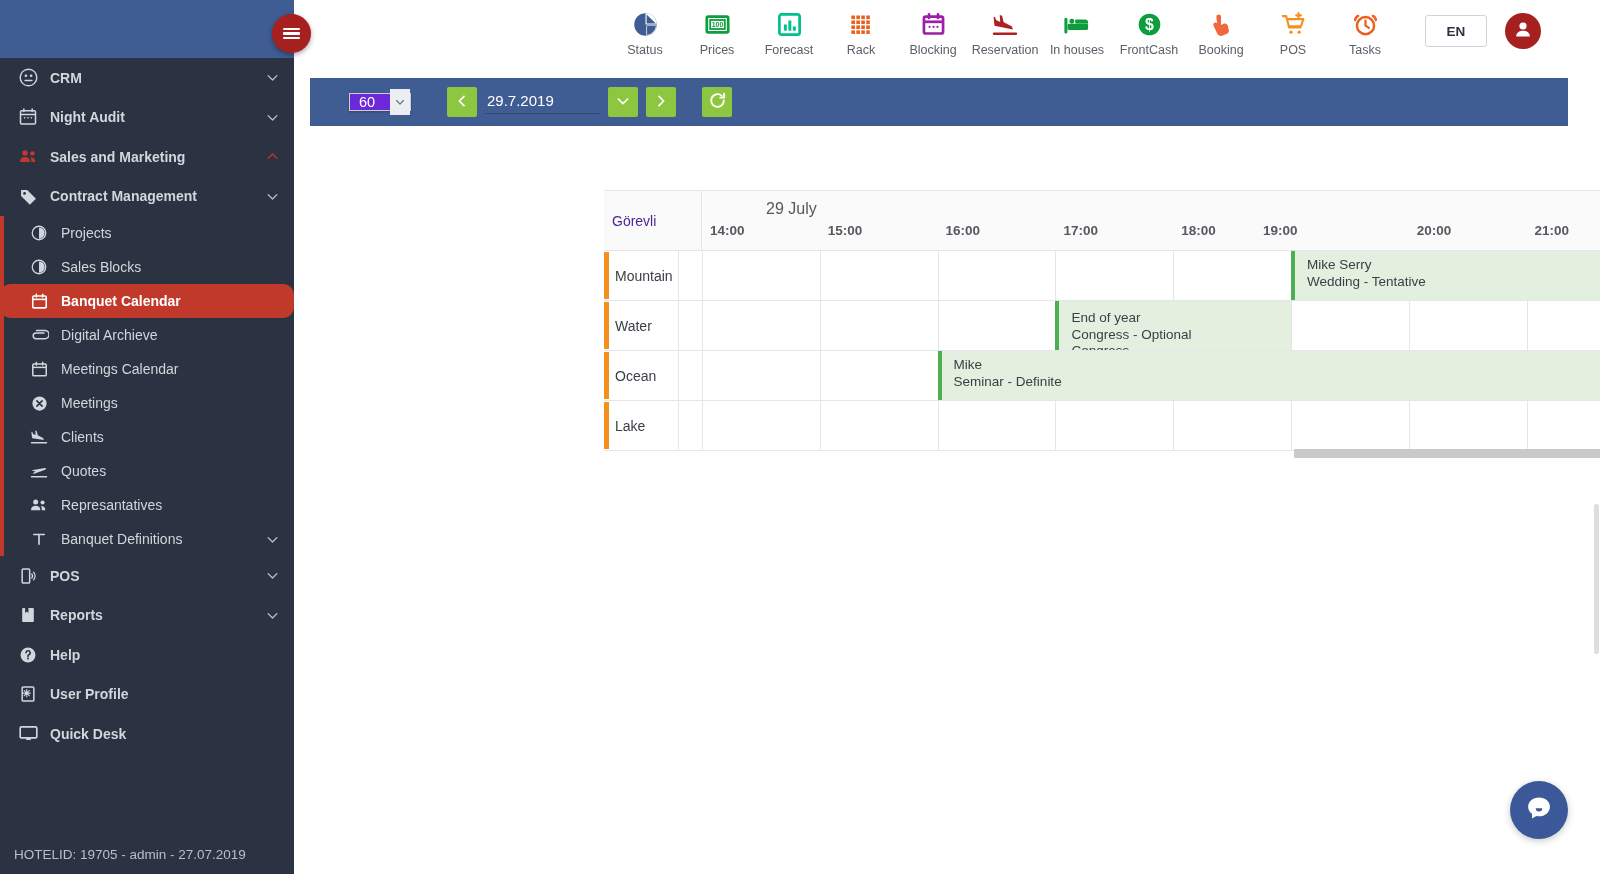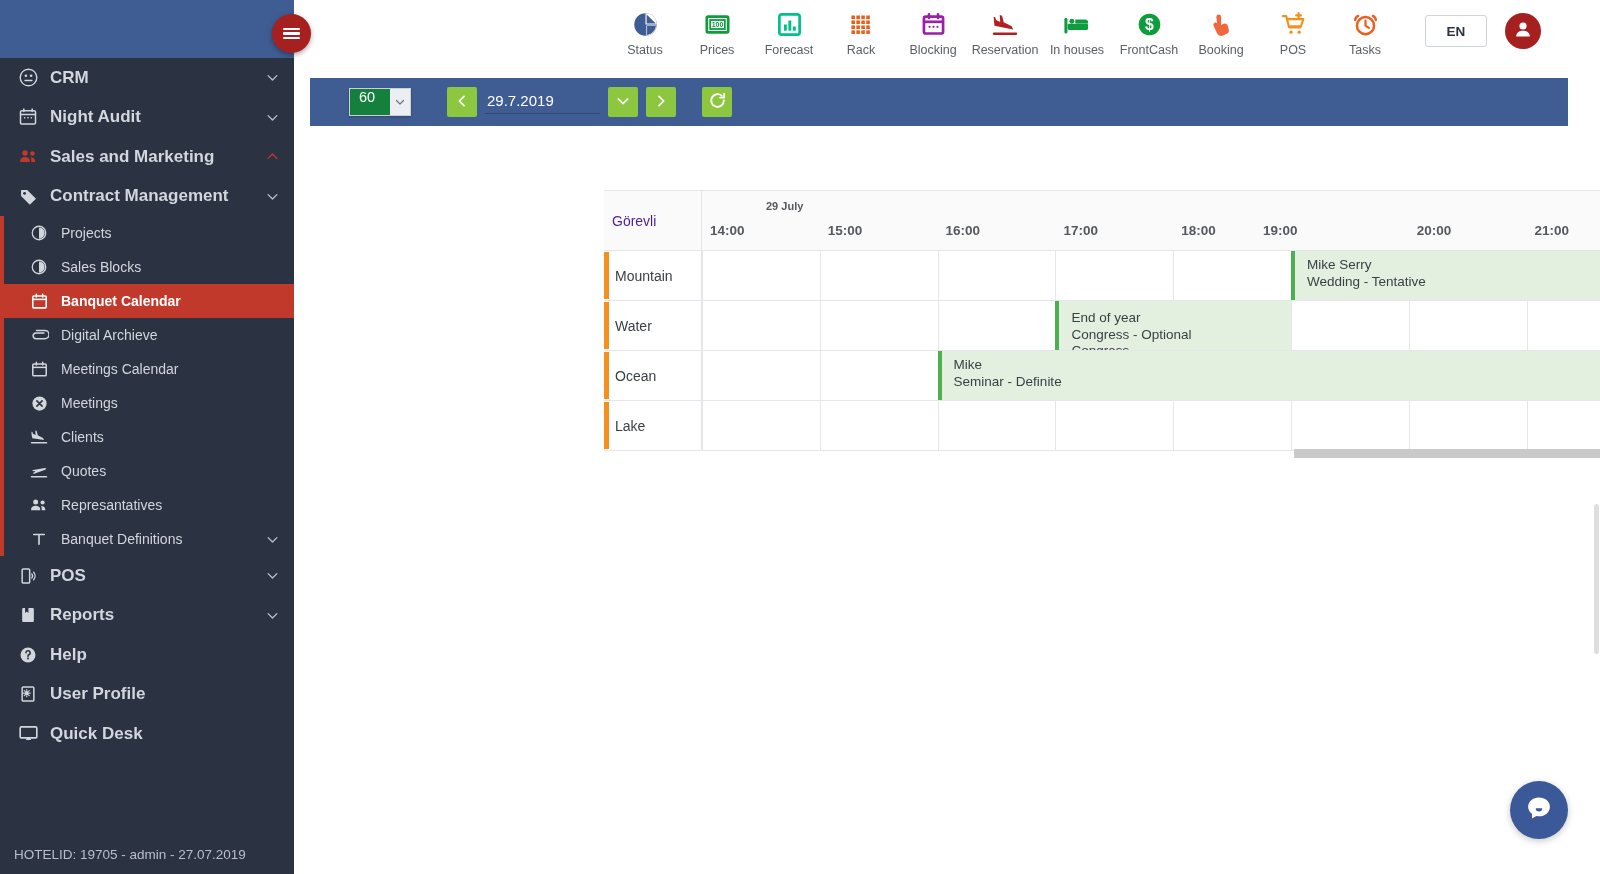--- a/index.html
+++ b/index.html
@@ -22,36 +22,37 @@
     height: 58px; width: 100%;
     background: #3f5c93;
   }
   .nav-group { width: 100%; }
   .nav-row {
     position: relative;
     display: flex; align-items: center;
     height: 39.5px;
     padding: 0 14px 0 17px;
     color: #d2d6dd;
-    font-size: 17px;
+    font-size: 14px;
     font-weight: bold;
     white-space: nowrap;
     cursor: pointer;
   }
   .nav-row.sub {
     font-weight: normal;
     font-size: 14px;
     padding-left: 28px;
     height: 34px;
     color: #d2d6dd;
   }
   .nav-row.active {
     background: #c0392b;
     color: #ffffff;
     font-weight: bold;
+    border-radius: 11px;
   }
   .nav-row .ico {
     width: 22px; height: 22px;
     margin-right: 11px;
     display: inline-flex; align-items: center; justify-content: center;
     flex: 0 0 22px;
   }
   .nav-row .ico svg { display: block; }
   .nav-row .lbl { flex: 1 1 auto; overflow: hidden; }
   .nav-row .chev {
@@ -139,23 +140,23 @@
   }
   #toolbar {
     position: absolute; left: 16px; top: 16px;
     width: 1258px; height: 48px;
     background: #3f5c93;
     display: flex; align-items: center;
     padding-left: 39px;
   }
   .sel-wrap {
     position: relative;
-    display: flex; align-items: flex-start;
-    height: 28px;
-    background: #15803d;
+    display: flex; align-items: center;
+    height: 18px;
+    background: #6d28d9;
     border: 1px solid #cfcfcf;
     box-shadow: 0 1px 2px rgba(0,0,0,.25);
   }
   .sel-wrap .sel-val {
     width: 40px; padding-left: 9px;
     color: #ffffff; font-size: 14.5px;
   }
   .sel-wrap .sel-arrow {
     width: 20px; height: 26px;
     background: #eceff1;
@@ -192,35 +193,35 @@
   #cal-head .corner {
     position: absolute; left: 0; top: 0;
     width: 98px; height: 60px;
     border-right: 1px solid #e4e6e9;
     display: flex; align-items: center;
     padding-left: 8px;
     font-size: 14px; color: #4c1d95;
   }
   #cal-head .daylabel {
     position: absolute; left: 162px; top: 9px;
-    font-size: 11px; color: #55595f; font-weight: bold;
+    font-size: 16px; color: #55595f; font-weight: normal;
   }
   .hour-tick {
     position: absolute; top: 32px;
     font-size: 13.5px; color: #55595f; font-weight: bold;
   }
   #cal-body { position: relative; }
   .cal-row {
     position: relative;
     height: 50px;
     border-bottom: 1px solid #e4e6e9;
   }
   .cal-row .rowname {
     position: absolute; left: 0; top: 0;
-    width: 98px; height: 100%;
+    width: 75px; height: 100%;
     border-right: 1px solid #e4e6e9;
     display: flex; align-items: center;
     padding-left: 11px;
     font-size: 14px; color: #3a3f45;
     background: #fff;
     z-index: 3;
   }
   .cal-row .rowname::before {
     content: "";
     position: absolute; left: 0; top: 1px; bottom: 1px;

